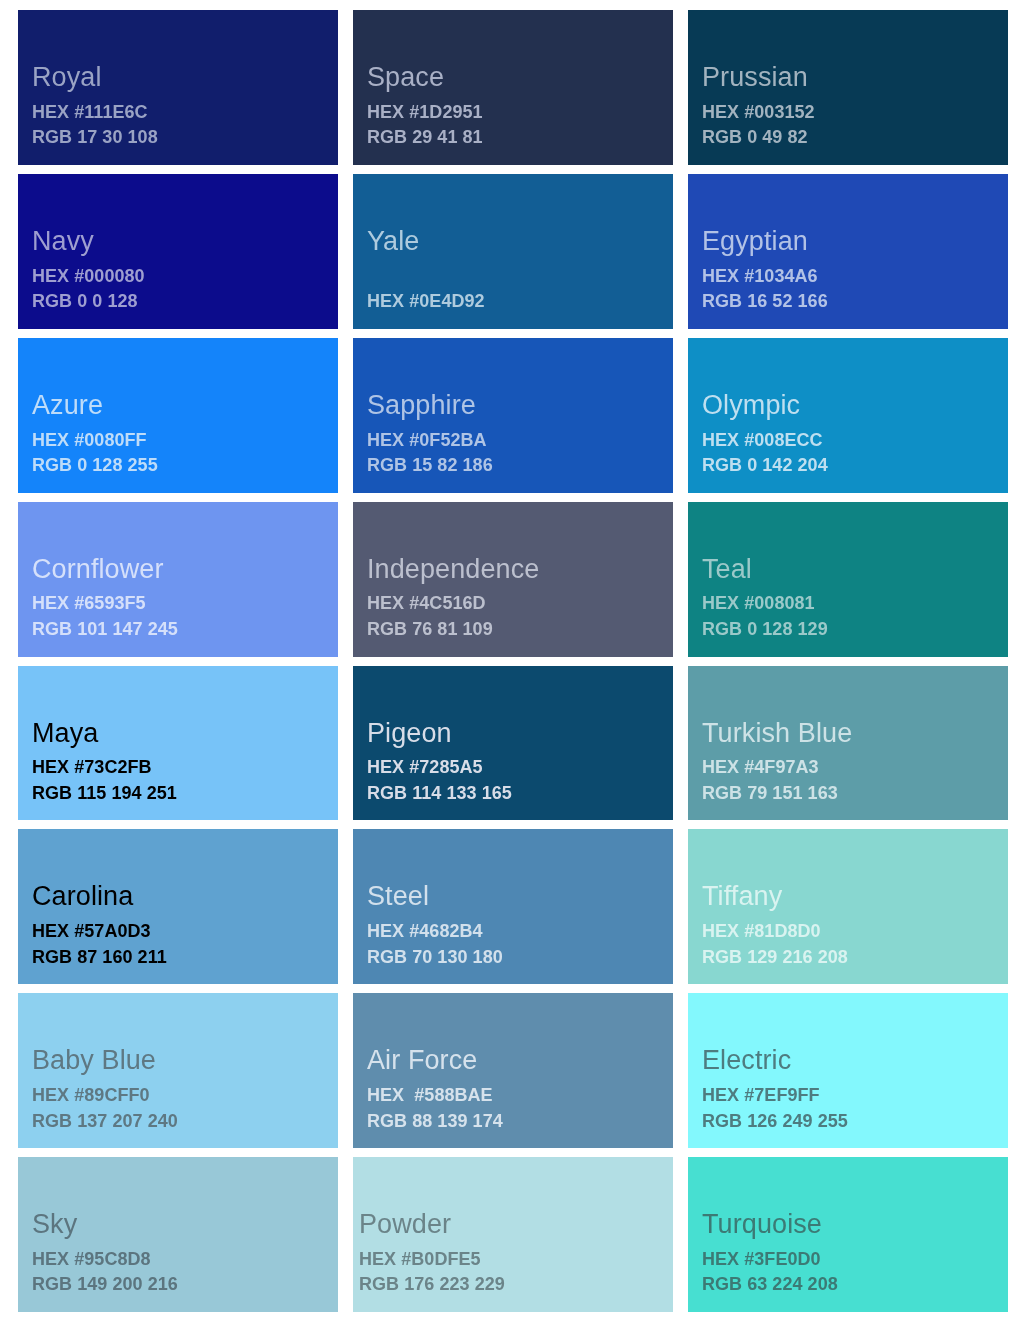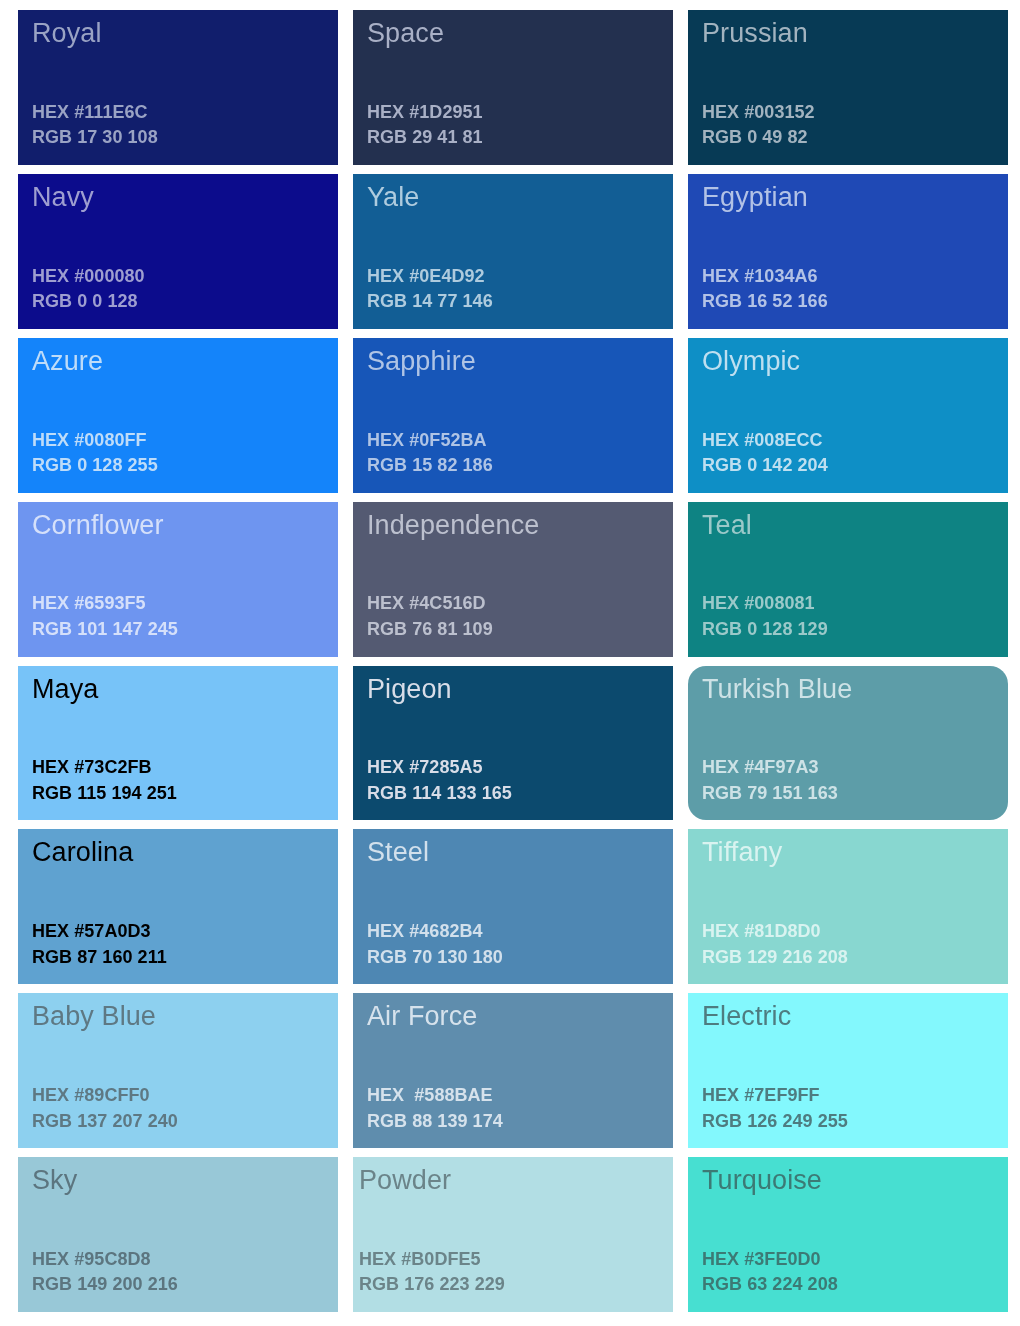--- a/index.html
+++ b/index.html
@@ -28,20 +28,21 @@
     justify-content: space-between;
     padding: 8px 14px 14px 14px;
     overflow: hidden;
   }
   .swatch-name {
     font-size: 27px;
     font-weight: 400;
     line-height: 1.12;
     letter-spacing: 0.1px;
     white-space: nowrap;
+    margin-top: 44px;
   }
   .swatch-codes {
     font-size: 18px;
     font-weight: 700;
     line-height: 1.42;
     letter-spacing: 0.05px;
     white-space: pre;
   }
   .swatch-hex, .swatch-rgb { display: block; }
 </style>
@@ -60,21 +61,21 @@
     <div class="swatch" style="background: rgb(7, 58, 85); color: rgb(162, 179, 191);">
       <div class="swatch-name">Prussian</div>
       <div class="swatch-codes"><span class="swatch-hex">HEX #003152</span><span class="swatch-rgb">RGB 0 49 82</span></div>
     </div>
     <div class="swatch" style="background: rgb(12, 12, 140); color: rgb(158, 158, 208);">
       <div class="swatch-name">Navy</div>
       <div class="swatch-codes"><span class="swatch-hex">HEX #000080</span><span class="swatch-rgb">RGB 0 0 128</span></div>
     </div>
     <div class="swatch" style="background: rgb(18, 94, 149); color: rgb(174, 203, 222);">
       <div class="swatch-name">Yale</div>
-      <div class="swatch-codes"><span class="swatch-hex">HEX #0E4D92</span><span class="swatch-rgb">RGB 14 77 146</span></div>
+      <div class="swatch-codes"><span class="swatch-hex">HEX #0E4D92</span></div>
     </div>
     <div class="swatch" style="background: rgb(31, 73, 181); color: rgb(178, 194, 230);">
       <div class="swatch-name">Egyptian</div>
       <div class="swatch-codes"><span class="swatch-hex">HEX #1034A6</span><span class="swatch-rgb">RGB 16 52 166</span></div>
     </div>
     <div class="swatch" style="background: rgb(20, 132, 250); color: rgb(190, 220, 249);">
       <div class="swatch-name">Azure</div>
       <div class="swatch-codes"><span class="swatch-hex">HEX #0080FF</span><span class="swatch-rgb">RGB 0 128 255</span></div>
     </div>
     <div class="swatch" style="background: rgb(23, 86, 184); color: rgb(175, 196, 229);">
@@ -98,21 +99,21 @@
       <div class="swatch-codes"><span class="swatch-hex">HEX #008081</span><span class="swatch-rgb">RGB 0 128 129</span></div>
     </div>
     <div class="swatch" style="background: rgb(119, 195, 248); color: #000000;">
       <div class="swatch-name">Maya</div>
       <div class="swatch-codes"><span class="swatch-hex">HEX #73C2FB</span><span class="swatch-rgb">RGB 115 194 251</span></div>
     </div>
     <div class="swatch" style="background: #0c4a6e; color: rgb(216, 221, 232);">
       <div class="swatch-name">Pigeon</div>
       <div class="swatch-codes"><span class="swatch-hex">HEX #7285A5</span><span class="swatch-rgb">RGB 114 133 165</span></div>
     </div>
-    <div class="swatch" style="background: rgb(93, 157, 168); color: rgb(205, 226, 230); border-radius: 18px;">
+    <div class="swatch" style="background: rgb(93, 157, 168); color: rgb(205, 226, 230);">
       <div class="swatch-name">Turkish Blue</div>
       <div class="swatch-codes"><span class="swatch-hex">HEX #4F97A3</span><span class="swatch-rgb">RGB 79 151 163</span></div>
     </div>
     <div class="swatch" style="background: rgb(95, 162, 208); color: #000000;">
       <div class="swatch-name">Carolina</div>
       <div class="swatch-codes"><span class="swatch-hex">HEX #57A0D3</span><span class="swatch-rgb">RGB 87 160 211</span></div>
     </div>
     <div class="swatch" style="background: rgb(78, 135, 179); color: rgb(210, 224, 236);">
       <div class="swatch-name">Steel</div>
       <div class="swatch-codes"><span class="swatch-hex">HEX #4682B4</span><span class="swatch-rgb">RGB 70 130 180</span></div>

